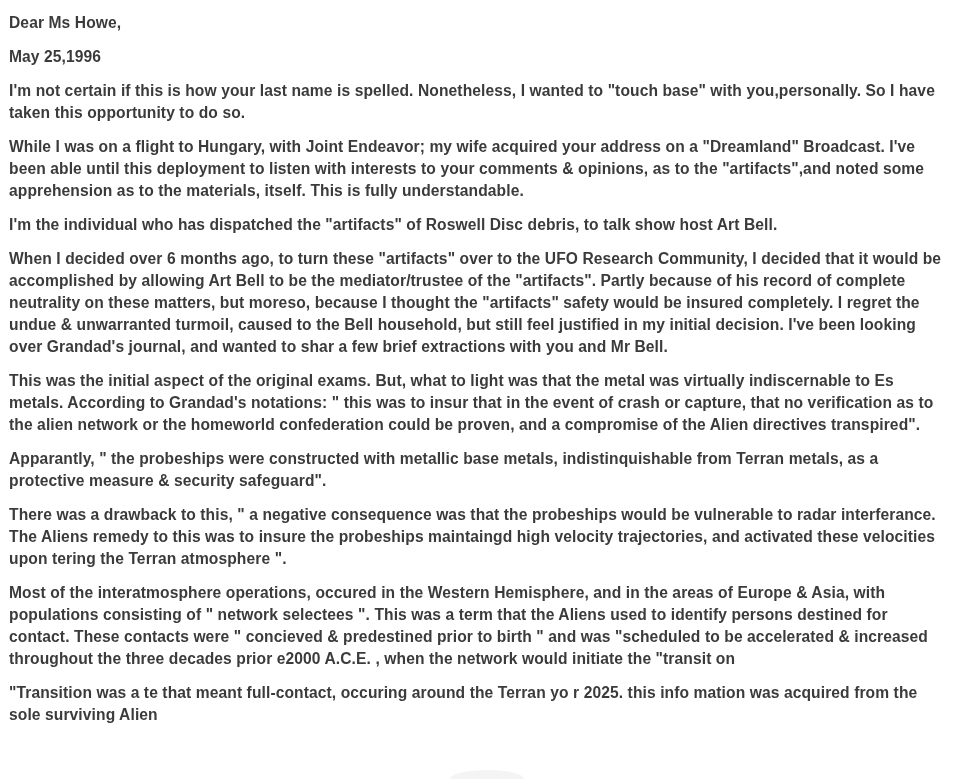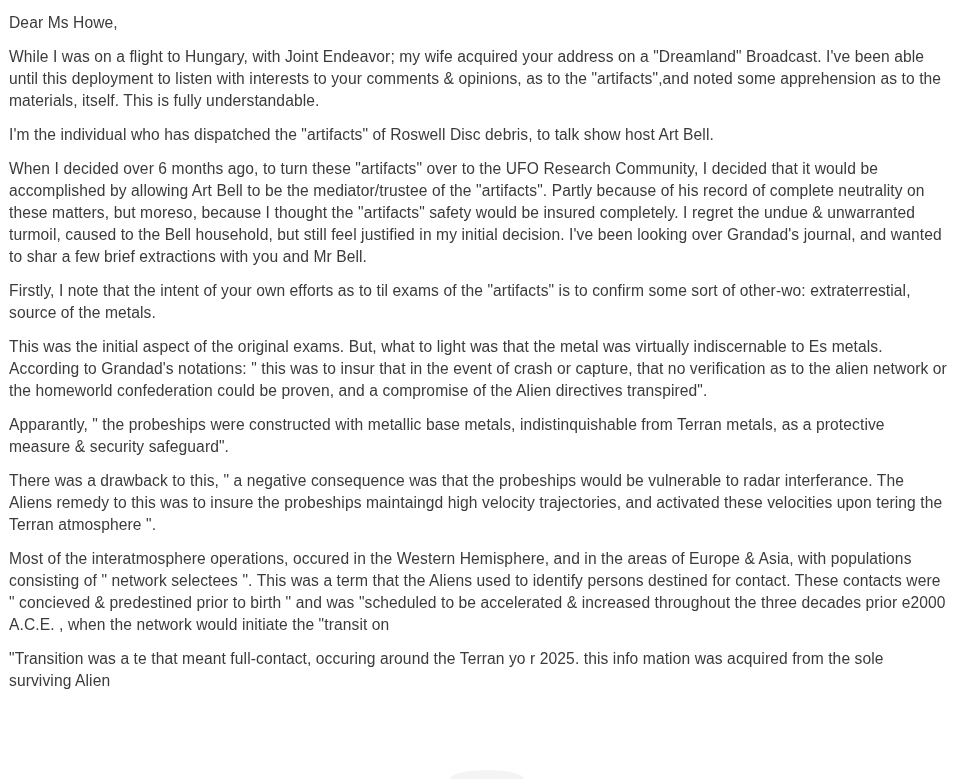--- a/index.html
+++ b/index.html
@@ -17,41 +17,43 @@
   }
   .letter {
     padding: 12px 10px 0 9px;
     font-size: 15.6px;
     line-height: 22px;
     letter-spacing: 0.1px;
   }
   .letter p {
     margin: 0 0 12px 0;
     white-space: normal;
+    font-weight: bold;
   }
   .cutoff-shape {
     position: absolute;
     left: 450px;
     top: 770px;
     width: 74px;
     height: 18px;
     border-radius: 50%;
     background: #f4f4f4;
   }
 </style>
 </head>
 <body style="background: rgb(255, 255, 255); color: rgb(59, 59, 59);">
 
 <main class="letter">
   <p>Dear Ms Howe,</p>
+  <p>May 25,1996</p>
   <div id="letter-body">
+      <p>I'm not certain if this is how your last name is spelled. Nonetheless, I wanted to "touch base" with you,personally. So I have taken this opportunity to do so.</p>
       <p>While I was on a flight to Hungary, with Joint Endeavor; my wife acquired your address on a "Dreamland" Broadcast. I've been able until this deployment to listen with interests to your comments &amp; opinions, as to the "artifacts",and noted some apprehension as to the materials, itself. This is fully understandable.</p>
       <p>I'm the individual who has dispatched the "artifacts" of Roswell Disc debris, to talk show host Art Bell.</p>
       <p>When I decided over 6 months ago, to turn these "artifacts" over to the UFO Research Community, I decided that it would be accomplished by allowing Art Bell to be the mediator/trustee of the "artifacts". Partly because of his record of complete neutrality on these matters, but moreso, because I thought the "artifacts" safety would be insured completely. I regret the undue &amp; unwarranted turmoil, caused to the Bell household, but still feel justified in my initial decision. I've been looking over Grandad's journal, and wanted to shar a few brief extractions with you and Mr Bell.</p>
-      <p>Firstly, I note that the intent of your own efforts as to til exams of the "artifacts" is to confirm some sort of other-wo: extraterrestial, source of the metals.</p>
       <p>This was the initial aspect of the original exams. But, what to light was that the metal was virtually indiscernable to Es metals. According to Grandad's notations: " this was to insur that in the event of crash or capture, that no verification as to the alien network or the homeworld confederation could be proven, and a compromise of the Alien directives transpired".</p>
       <p>Apparantly, " the probeships were constructed with metallic base metals, indistinquishable from Terran metals, as a protective measure &amp; security safeguard".</p>
       <p>There was a drawback to this, " a negative consequence was that the probeships would be vulnerable to radar interferance. The Aliens remedy to this was to insure the probeships maintaingd high velocity trajectories, and activated these velocities upon tering the Terran atmosphere ".</p>
       <p>Most of the interatmosphere operations, occured in the Western Hemisphere, and in the areas of Europe &amp; Asia, with populations consisting of " network selectees ". This was a term that the Aliens used to identify persons destined for contact. These contacts were " concieved &amp; predestined prior to birth " and was "scheduled to be accelerated &amp; increased throughout the three decades prior e2000 A.C.E. , when the network would initiate the "transit on</p>
       <p>"Transition was a te that meant full-contact, occuring around the Terran yo r 2025. this info mation was acquired from the sole surviving Alien</p>
     </div>
 </main>
 
 <div class="cutoff-shape"></div>
 

